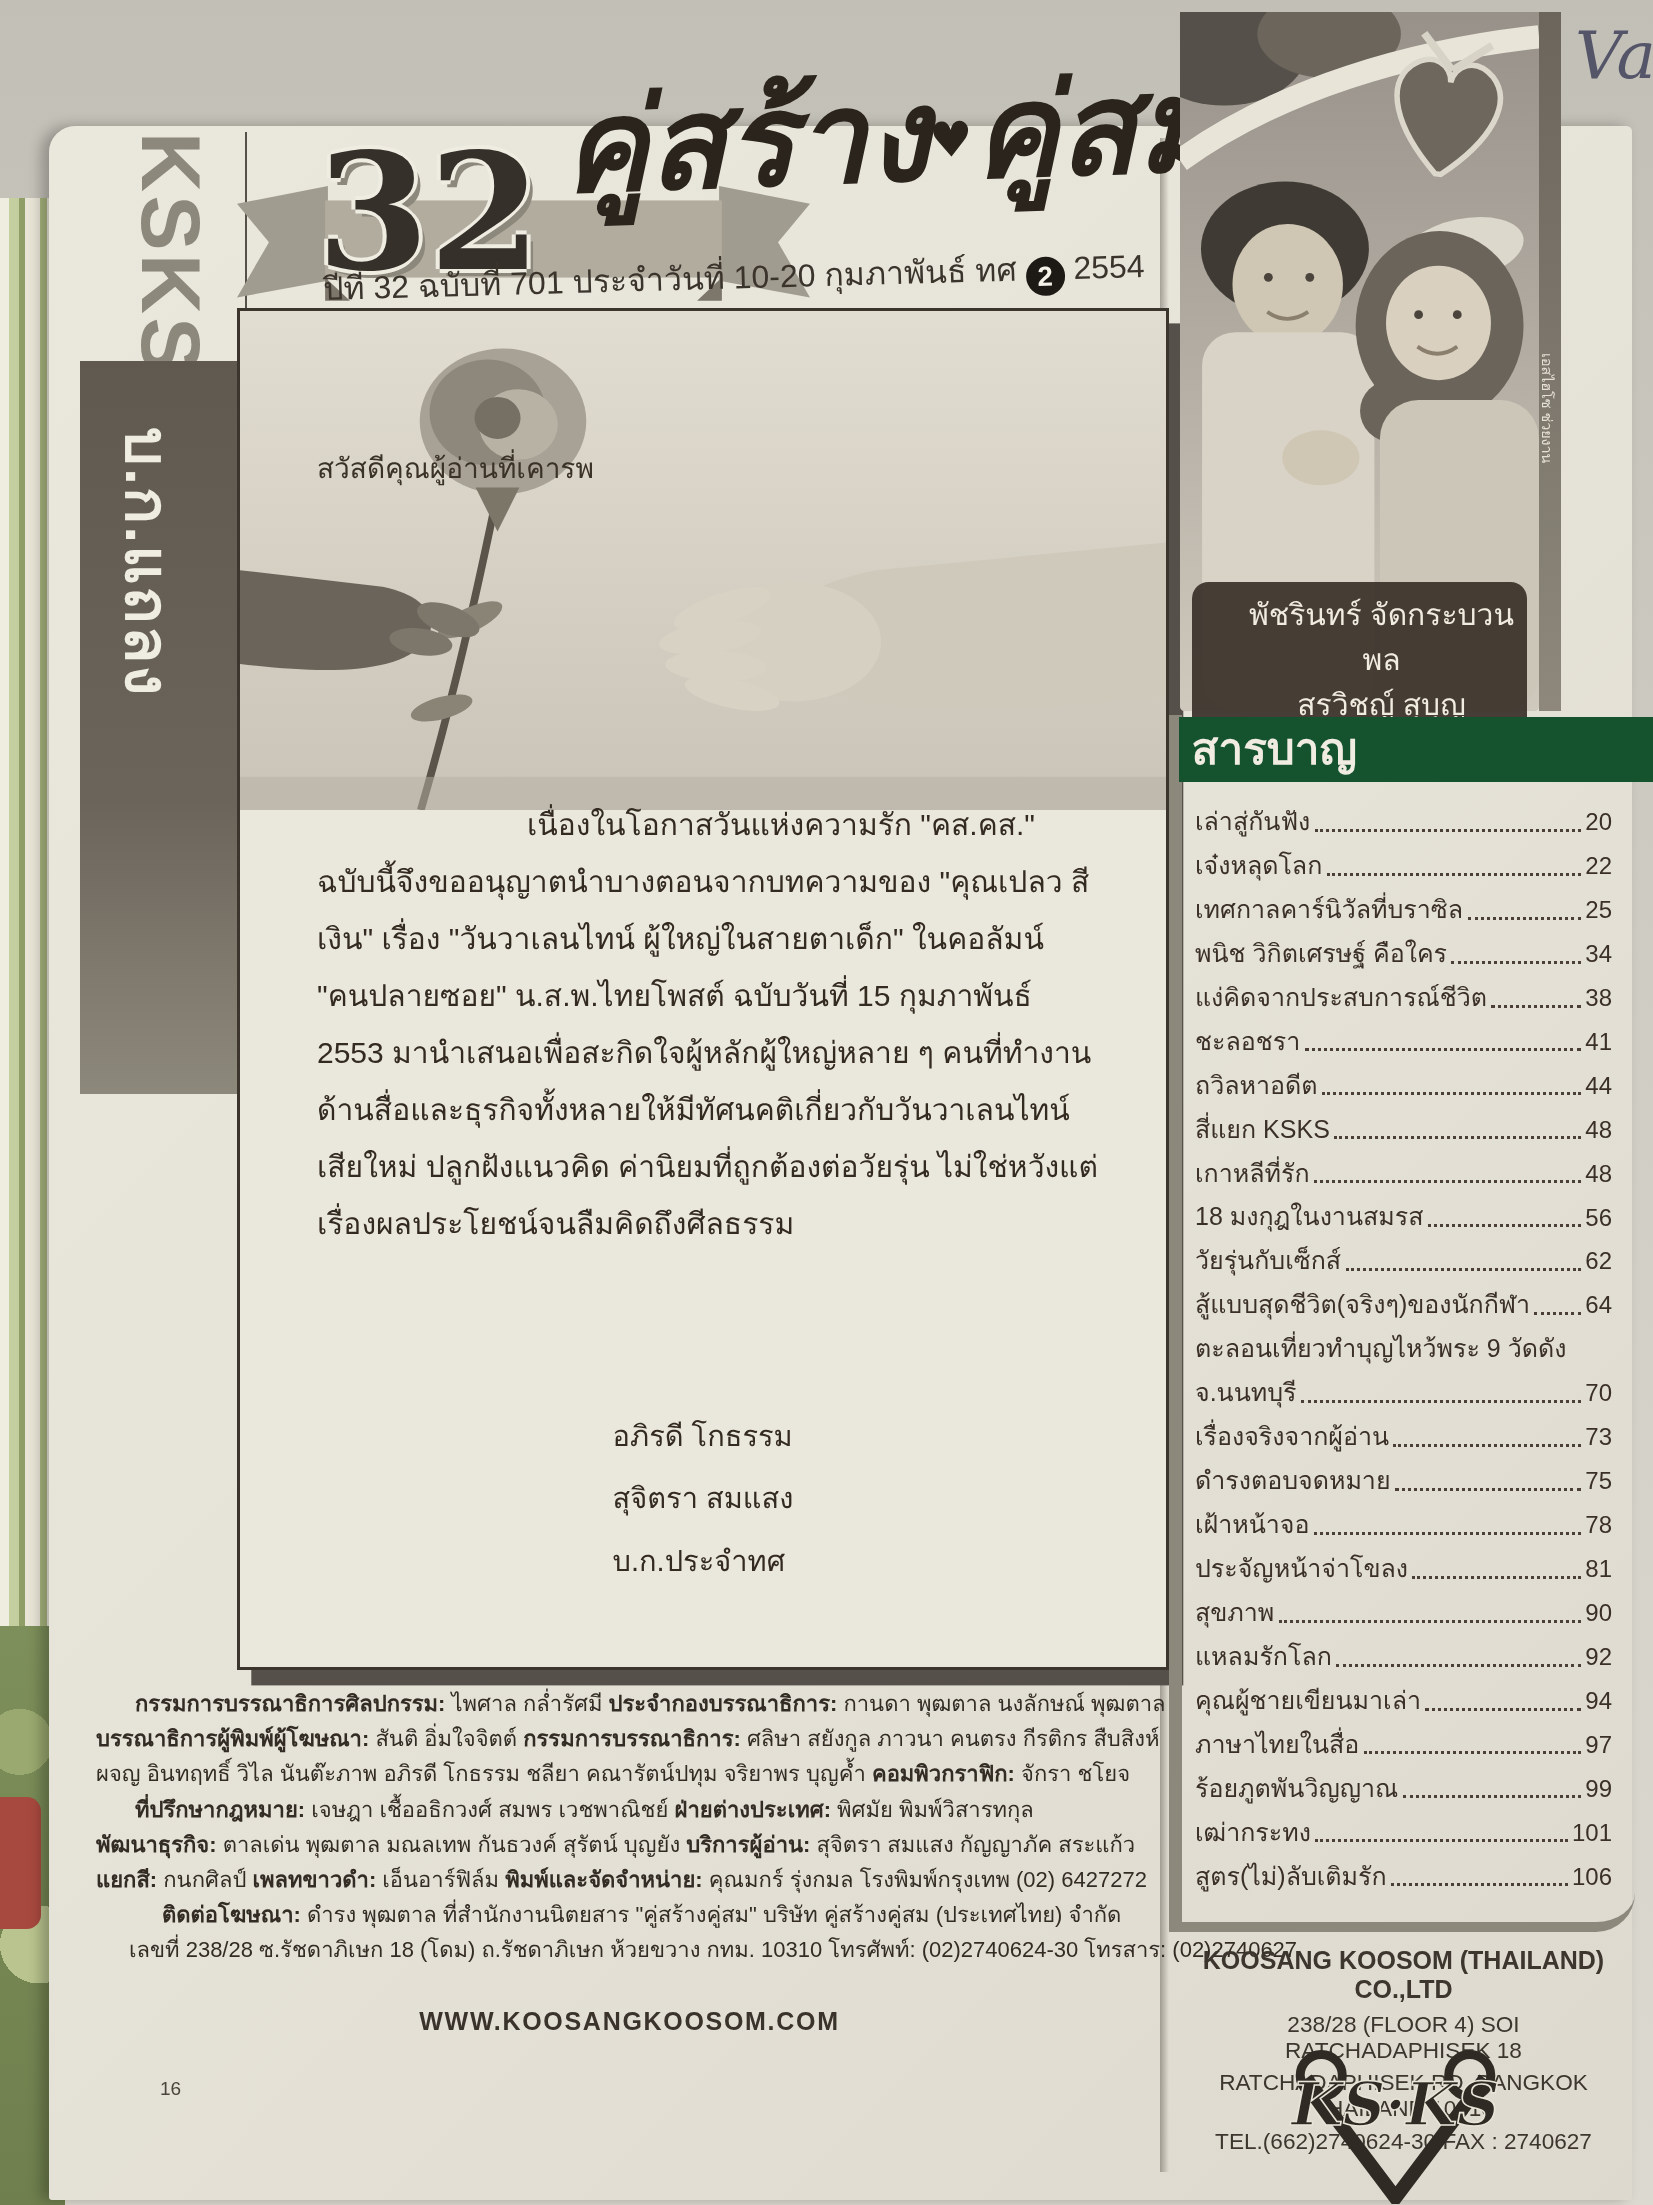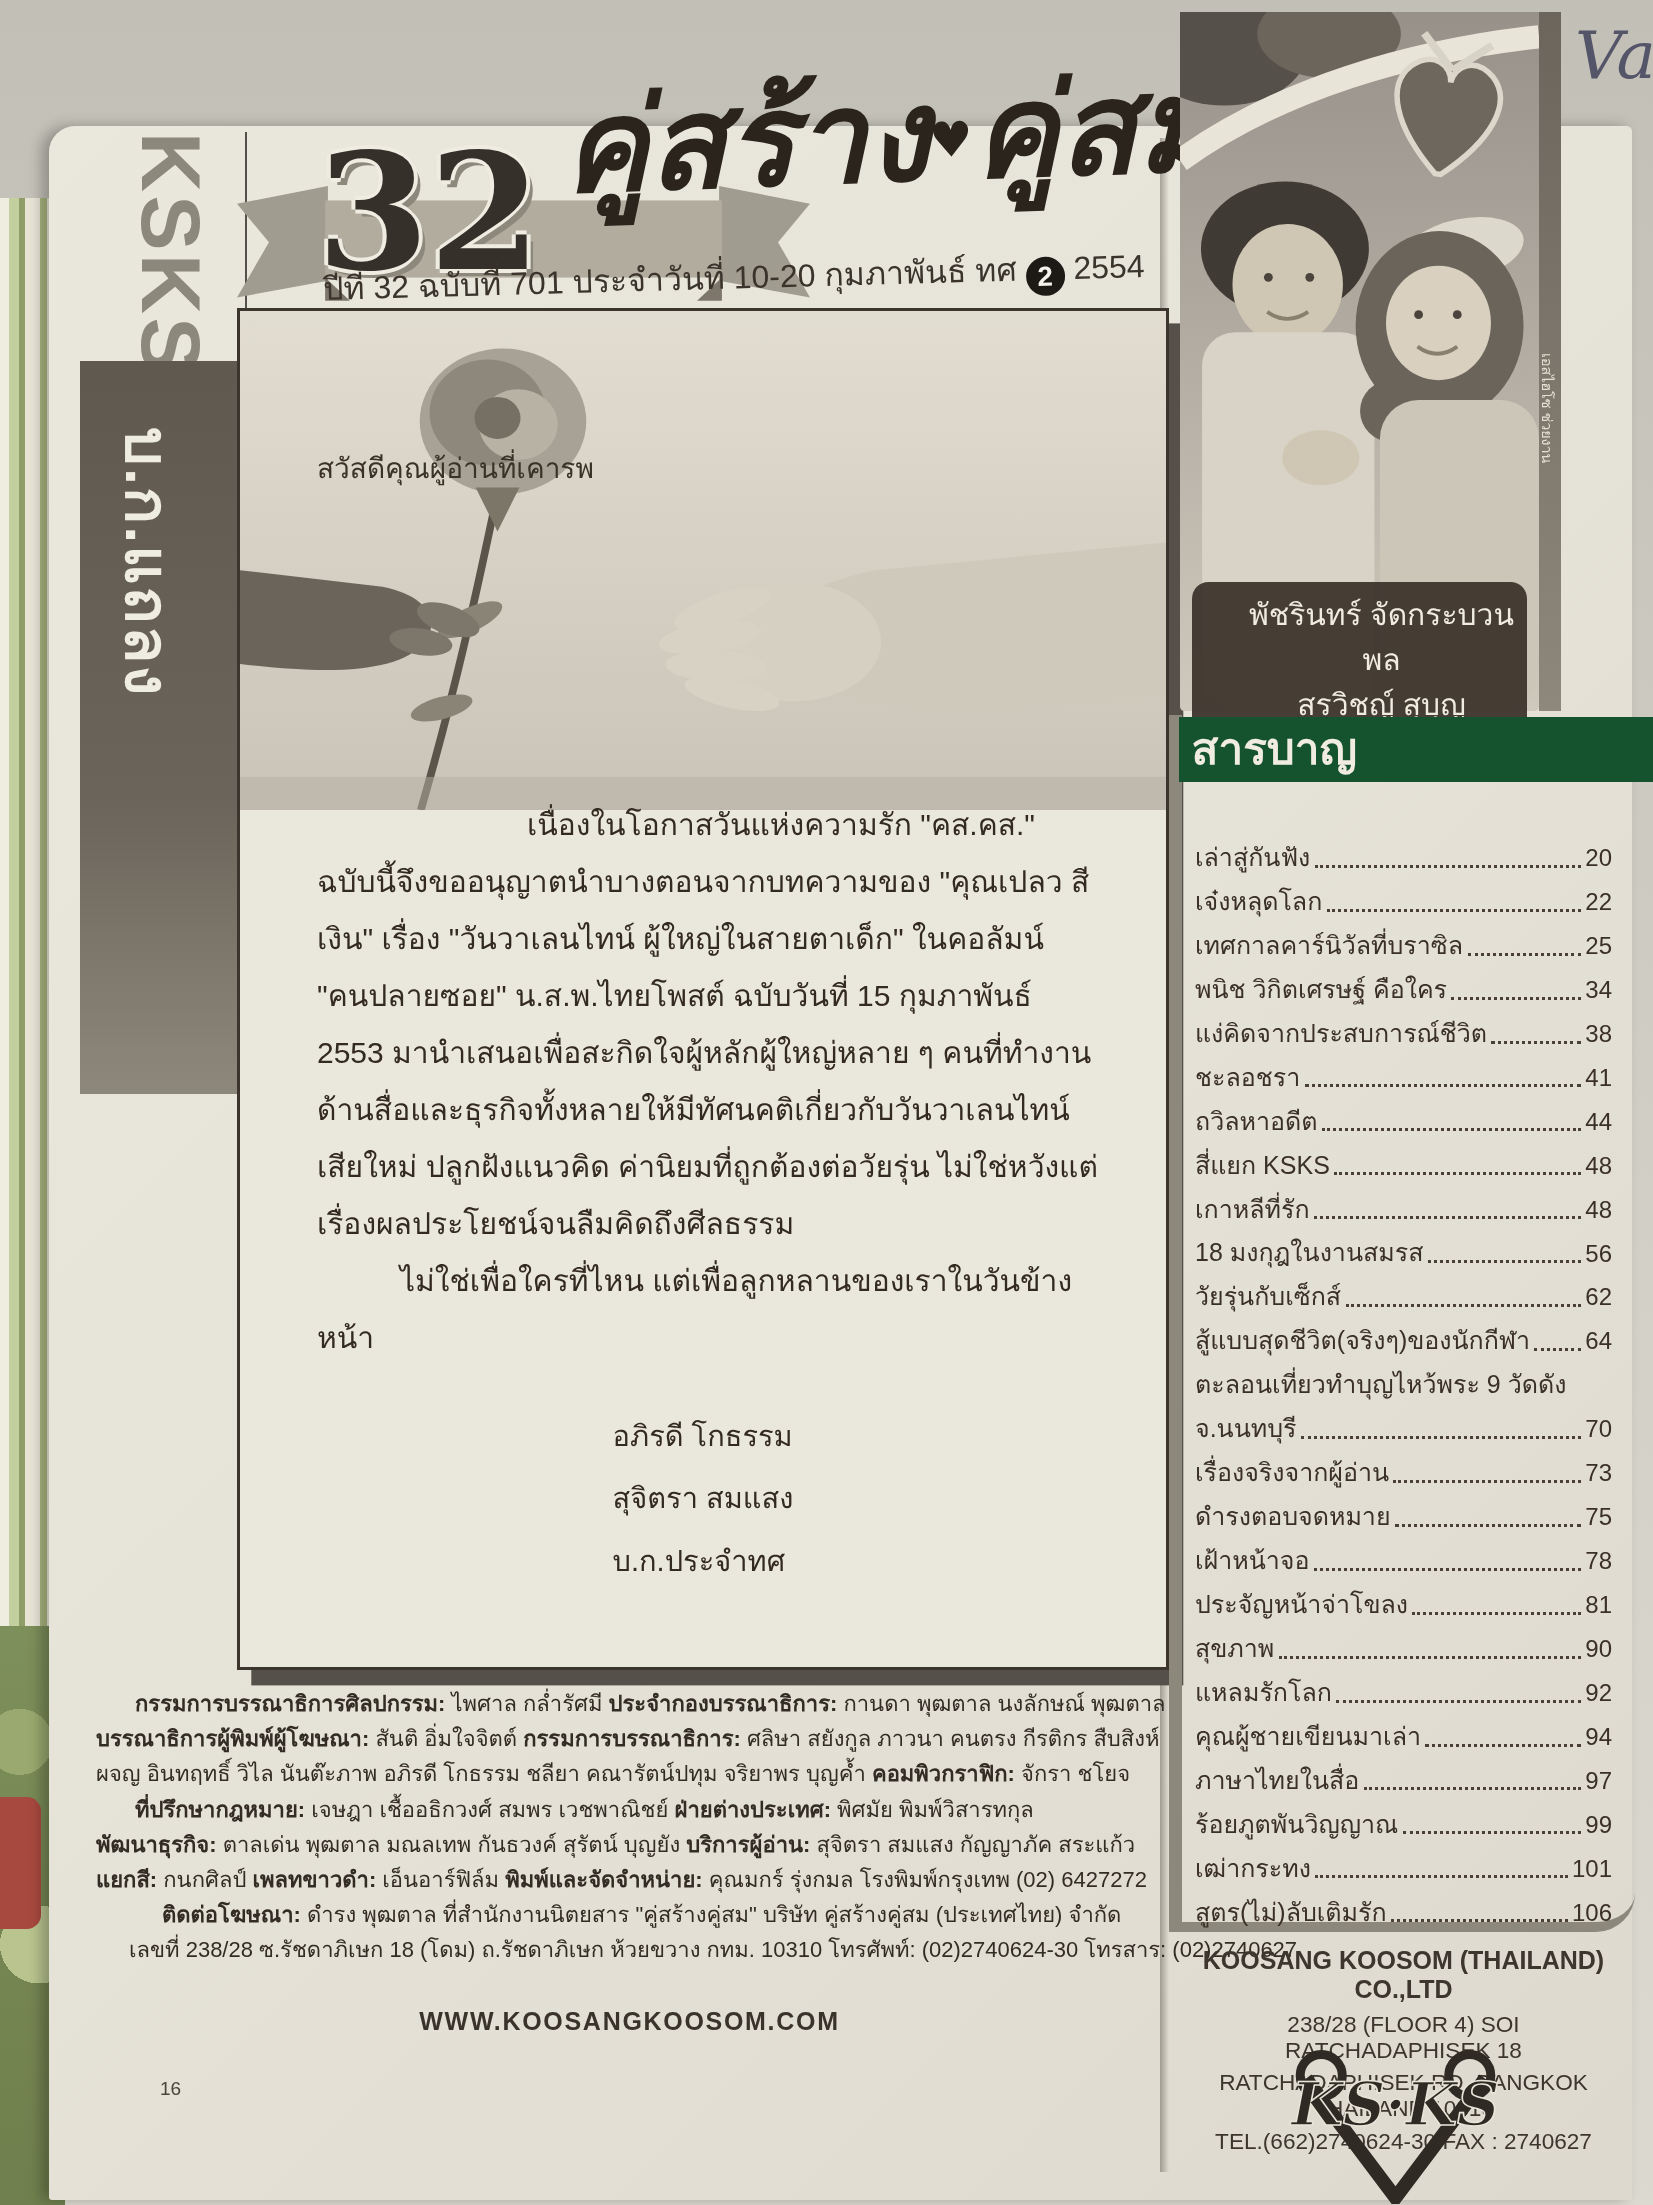--- a/index.html
+++ b/index.html
@@ -80,21 +80,21 @@
     background:linear-gradient(180deg,#6b655c,#8d887b);}
   .photoCredit{position:absolute;left:386px;top:353px;font-size:14.3px;color:#e5e0d4;
     transform:rotate(90deg);transform-origin:left top;white-space:nowrap;}
   .caption{position:absolute;left:20px;top:582px;width:335px;border-radius:16.5px;background:rgba(58,49,42,.93);
     color:#f1ece0;text-align:center;padding:10px 0 11px 0;}
   .caption div{font-size:30px;line-height:1.5;padding-left:44px;}
   .tocFrame{position:absolute;left:-3.3px;top:715px;width:453px;height:1207px;
     border-left:13.2px solid #8d887c;border-bottom:10px solid #8d887c;border-bottom-right-radius:39px;}
   .tocHeader{position:absolute;left:6.6px;top:717px;width:531px;height:65px;background:#14532d;
     color:#f1ece2;font-size:44px;font-weight:bold;line-height:63px;padding-left:13px;box-sizing:border-box;}
-  .tocList{position:absolute;left:23px;top:806px;width:417px;margin-top:36px;}
+  .tocList{position:absolute;left:23px;top:806px;width:417px;}
   .toc-row{display:flex;align-items:flex-end;margin-bottom:12.7px;color:#3a3027;}
   .toc-row .lbl{font-size:25px;line-height:1.25;white-space:nowrap;}
   .toc-row .leader{flex:1;border-bottom:3.3px dotted #4a4037;margin:0 4.4px 5.5px 4.4px;min-width:11px;}
   .toc-row .pg{font-size:24px;line-height:1.3;}
 
   .company{position:absolute;left:16.5px;top:1946px;width:430px;text-align:center;color:#3c362e;}
   .company .co1{font-size:25px;font-weight:bold;margin-bottom:7.7px;}
   .company .co{font-size:22.6px;margin-bottom:6.6px;}
   .ksksLogo{position:absolute;left:105px;top:2046px;width:237px;height:158px;}
 </style>
@@ -164,21 +164,20 @@
     <ellipse cx="1010" cy="600" rx="160" ry="108" fill="#d6d0c2"></ellipse>
     <ellipse cx="880" cy="540" rx="92" ry="28" fill="#d8d2c4" transform="rotate(-18 880 540)"></ellipse>
     <ellipse cx="858" cy="592" rx="94" ry="28" fill="#d8d2c4" transform="rotate(-8 858 592)"></ellipse>
     <ellipse cx="868" cy="644" rx="92" ry="28" fill="#d8d2c4" transform="rotate(2 868 644)"></ellipse>
     <ellipse cx="898" cy="694" rx="88" ry="26" fill="#d8d2c4" transform="rotate(12 898 694)"></ellipse>
     <rect y="845" width="1690" height="60" fill="#b5b0a3" opacity=".5"></rect>
   </svg>
   <div class="abs greeting">สวัสดีคุณผู้อ่านที่เคารพ</div>
   <div class="abs letterText" id="letter-paragraphs">
       <p class="first">เนื่องในโอกาสวันแห่งความรัก "คส.คส." ฉบับนี้จึงขออนุญาตนำบางตอนจากบทความของ "คุณเปลว สีเงิน" เรื่อง "วันวาเลนไทน์ ผู้ใหญ่ในสายตาเด็ก" ในคอลัมน์ "คนปลายซอย" น.ส.พ.ไทยโพสต์ ฉบับวันที่ 15 กุมภาพันธ์ 2553 มานำเสนอเพื่อสะกิดใจผู้หลักผู้ใหญ่หลาย ๆ คนที่ทำงานด้านสื่อและธุรกิจทั้งหลายให้มีทัศนคติเกี่ยวกับวันวาเลนไทน์เสียใหม่ ปลูกฝังแนวคิด ค่านิยมที่ถูกต้องต่อวัยรุ่น ไม่ใช่หวังแต่เรื่องผลประโยชน์จนลืมคิดถึงศีลธรรม</p>
-      <p class="rest">ไม่ใช่เพื่อใครที่ไหน แต่เพื่อลูกหลานของเราในวันข้างหน้า</p>
     </div>
   <div class="abs sigs">
     <div class="inner" id="sig-block"><div>อภิรดี โกธรรม</div><div>สุจิตรา สมแสง</div><div>บ.ก.ประจำทศ</div></div>
   </div>
 </div>
 
 <div class="abs credits" id="credits-block">
     <div class="credit-line c2"><b>กรรมการบรรณาธิการศิลปกรรม:</b><span> ไพศาล กล่ำรัศมี </span><b>ประจำกองบรรณาธิการ:</b><span> กานดา พุฒตาล นงลักษณ์ พุฒตาล</span></div>
     <div class="credit-line c1"><b>บรรณาธิการผู้พิมพ์ผู้โฆษณา:</b><span> สันติ อิ่มใจจิตต์ </span><b>กรรมการบรรณาธิการ:</b><span> ศลิษา สยังกูล ภาวนา คนตรง กีรติกร สืบสิงห์</span></div>
     <div class="credit-line c3"><span>ผจญ อินทฤทธิ์ วิไล นันต๊ะภาพ อภิรดี โกธรรม ชลียา คณารัตน์ปทุม จริยาพร บุญค้ำ </span><b>คอมพิวกราฟิก:</b><span> จักรา ชโยจ</span></div>

